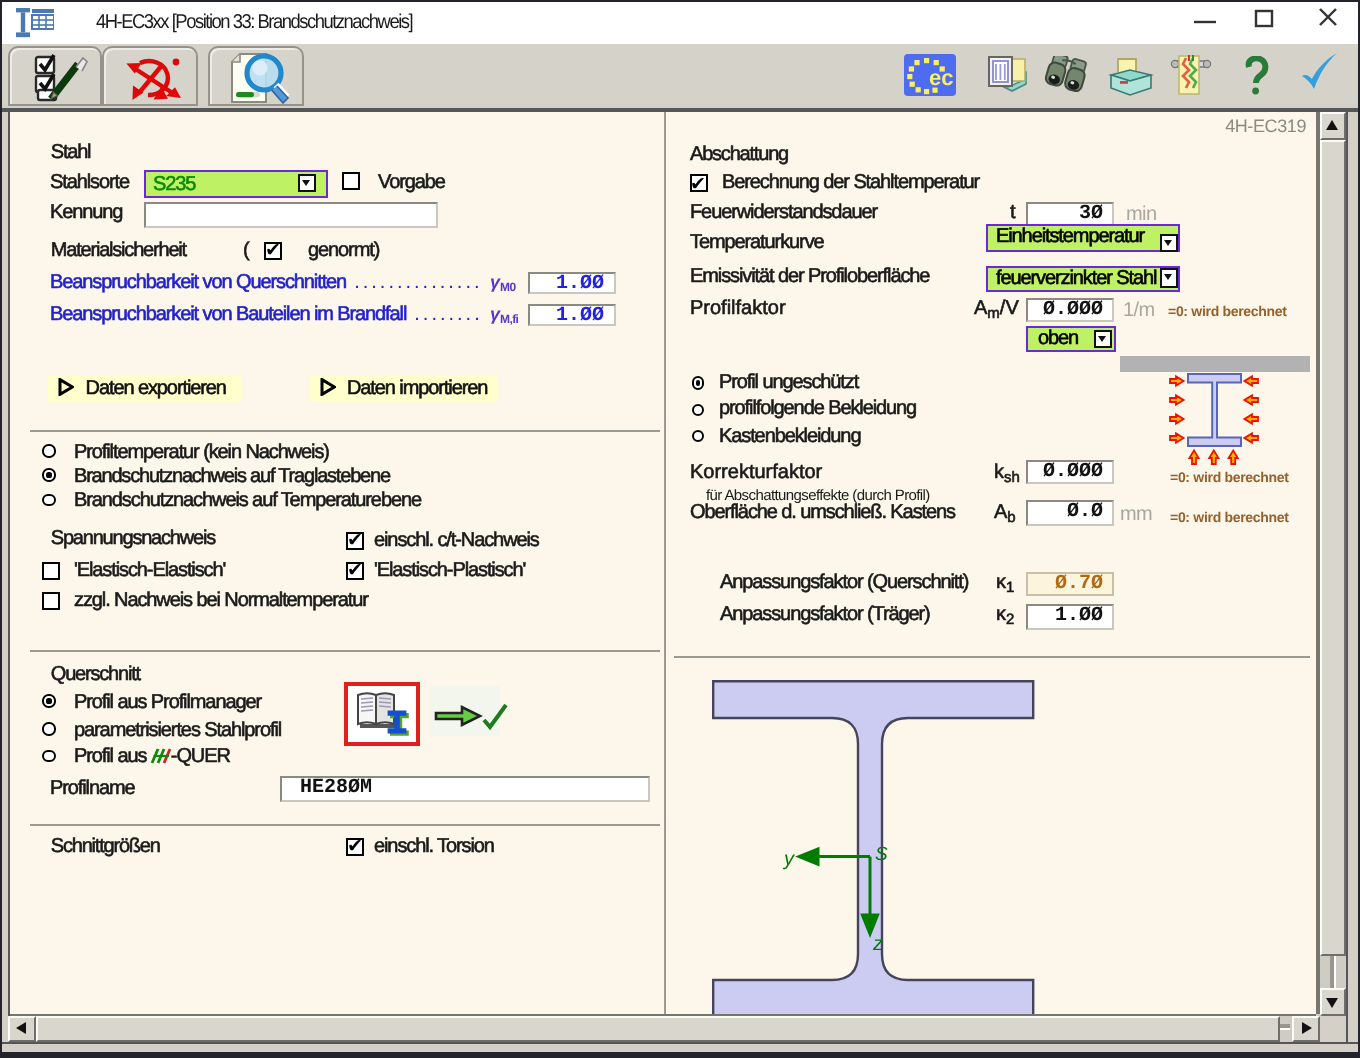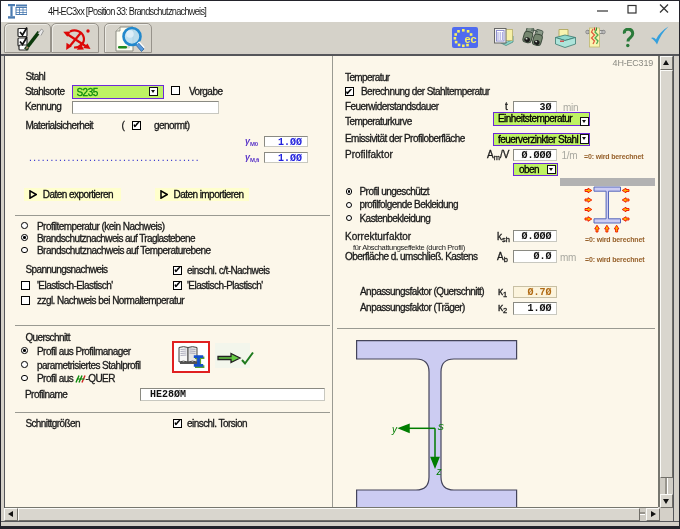--- a/index.html
+++ b/index.html
@@ -195,23 +195,28 @@
       </div>
     <div class="dbtn" style="left:143.5px;top:32.5px"></div>
     <div class="cb" style="left:165.5px;top:32px"></div>
     <div class="lbl" style="left:184px;top:31.5px">Vorgabe</div>
     <div class="lbl" style="left:20px;top:46.5px">Kennung</div>
     <div class="field" style="left:66.5px;top:46.8px;width:145.5px;height:11.2px"></div>
     <div class="lbl b" style="left:20.4px;top:66px">Materialsicherheit</div>
     <div class="lbl" style="left:116.5px;top:66px">(</div>
     <div class="cb c" style="left:127px;top:66.7px"></div>
     <div class="lbl" style="left:149px;top:66px">genormt)</div>
+    <div class="dotrow" style="left:20px;top:81.5px;width:216px">
+        <span class="blue lbl" style="position:static">Beanspruchbarkeit von Querschnitten</span>
+        <span class="dots"></span>
+      </div>
     <div class="gam" style="left:240px;top:83px">γ<span class="gsub">M0</span></div>
     <div class="field" style="left:259px;top:81.5px;width:37px;height:9.3px;color:#2222dd;padding-right:4.5px">1.ØØ</div>
     <div class="dotrow" style="left:20px;top:97.5px;width:216px">
+        <span class="blue lbl" style="position:static">Beanspruchbarkeit von Bauteilen im Brandfall</span>
         <span class="dots"></span>
       </div>
     <div class="gam" style="left:240px;top:99px">γ<span class="gsub">M,fi</span></div>
     <div class="field" style="left:259px;top:97.5px;width:37px;height:9.3px;color:#2222dd;padding-right:4.5px">1.ØØ</div>
     <div class="ybtn" style="left:19.3px;top:133.7px;width:97px"><svg class="tri" width="8" height="9" viewBox="0 0 8 9">
           <path d="M1 0.8 L7.2 4.5 L1 8.2 Z" fill="#ffffcc" stroke="#000" stroke-width="1.5"></path>
         </svg>Daten exportieren</div>
     <div class="ybtn" style="left:150px;top:133.7px;width:94px"><svg class="tri" width="8" height="9" viewBox="0 0 8 9">
           <path d="M1 0.8 L7.2 4.5 L1 8.2 Z" fill="#ffffcc" stroke="#000" stroke-width="1.5"></path>
         </svg>Daten importieren</div>
@@ -268,21 +273,21 @@
       <path d="M26 11 L29 14.5 L37 3.5" fill="none" stroke="#1e7a1e" stroke-width="2"></path>
     </svg>
     <div class="lbl" style="left:20px;top:335px">Profilname</div>
     <div class="field" style="left:135px;top:334px;width:174px;height:11px;text-align:left;padding-left:9px">HE28ØM</div>
     <div class="sep" style="left:10px;top:357.5px;width:315px"></div>
     <div class="lbl b" style="left:20.4px;top:364px">Schnittgrößen</div>
     <div class="cb c" style="left:168px;top:364.5px"></div>
     <div class="lbl" style="left:182px;top:364px">einschl. Torsion</div>
 
     <div class="abs" style="left:593px;top:3.5px;width:55px;text-align:right;font-size:9px;color:#8a8a82;letter-spacing:-0.2px">4H-EC319</div>
-    <div class="lbl b" style="left:340px;top:17.5px">Temperatur</div>
+    <div class="lbl b" style="left:340px;top:17.5px">Abschattung</div>
     <div class="cb c" style="left:339.5px;top:33.2px"></div>
     <div class="lbl" style="left:356px;top:32px">Berechnung der Stahltemperatur</div>
     <div class="lbl" style="left:340px;top:47px">Feuerwiderstandsdauer</div>
     <div class="lbl" style="left:500px;top:47px">t</div>
     <div class="field" style="left:508px;top:47px;width:37.5px;height:10px;padding-right:4.5px">3Ø</div>
     <div class="unit" style="left:558px;top:47.5px">min</div>
     <div class="lbl" style="left:340px;top:61.5px">Temperaturkurve</div>
     <div class="combo" style="left:488px;top:58px;width:95px;height:11.5px">
         <span class="txt" style="top:1px">Einheitstemperatur</span>
       </div>

